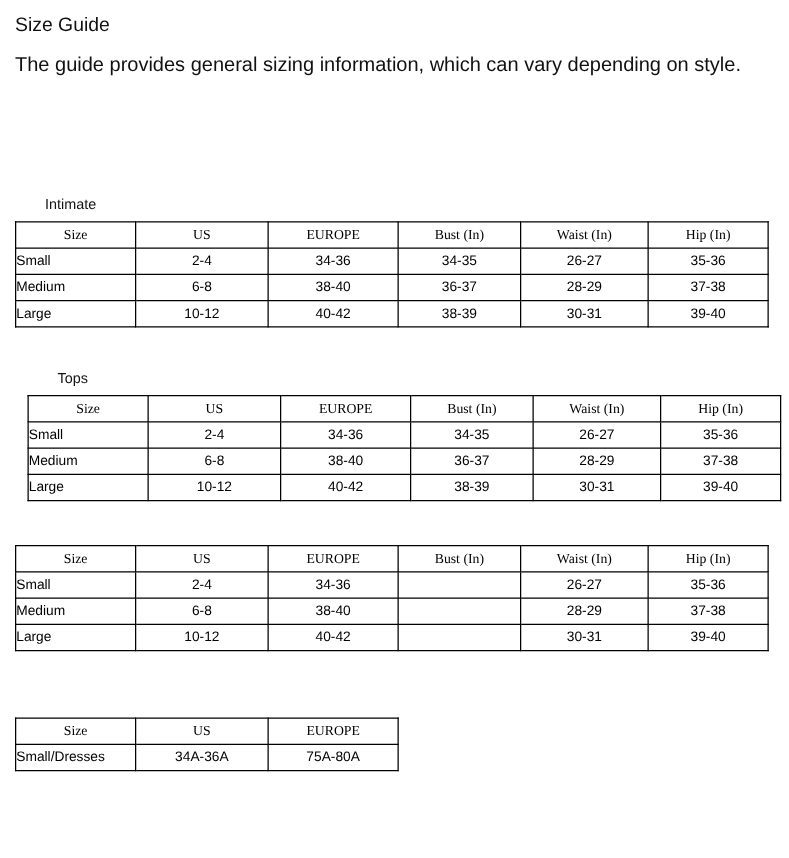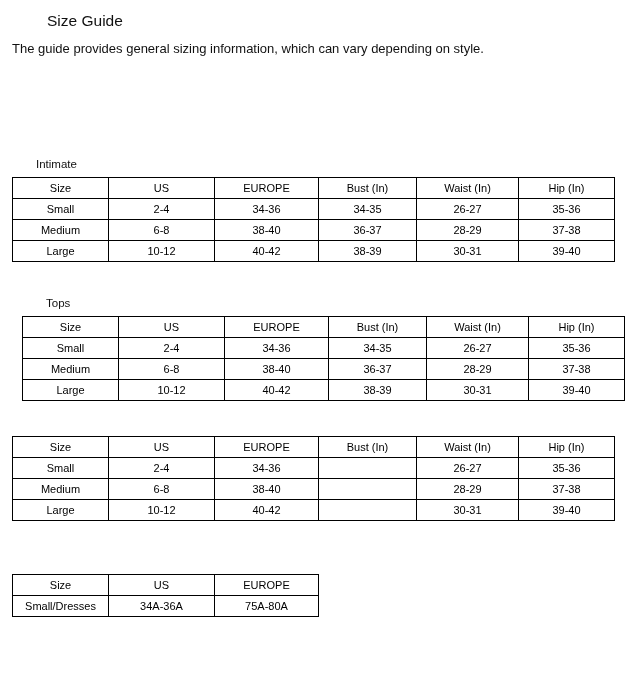--- a/index.html
+++ b/index.html
@@ -21,27 +21,26 @@
     box-sizing: border-box;
     padding: 0;
   }
   .page-title {
     position: absolute;
     left: 12px;
     top: 2px;
     font-size: 15.5px;
     font-weight: normal;
     color: #111111;
-    margin-left: 35px;
   }
   .page-subtitle {
     position: absolute;
     left: 12px;
     top: 28px;
-    font-size: 13px;
+    font-size: 16px;
     color: #111111;
   }
   .section {
     position: absolute;
     left: 12px;
   }
   .section-title {
     font-size: 11.5px;
     color: #111111;
     margin: 0 0 7px 24px;
@@ -58,23 +57,24 @@
     line-height: 20px;
     padding: 0;
     text-align: center;
     vertical-align: middle;
     color: #000000;
     overflow: hidden;
     white-space: nowrap;
   }
   table.size-table tr.header-row td {
     font-weight: normal;
+    font-family: Liberation Serif, serif;
   }
   table.size-table td.label-cell {
-    text-align: center;
+    text-align: left;
   }
   
   .w-size   { width: 96px; }
   .w-us     { width: 106px; }
   .w-eu     { width: 104px; }
   .w-bust   { width: 98px; }
   .w-waist  { width: 102px; }
   .w-hip    { width: 96px; }
 
   .sec-dresses  { top: 158px; }

